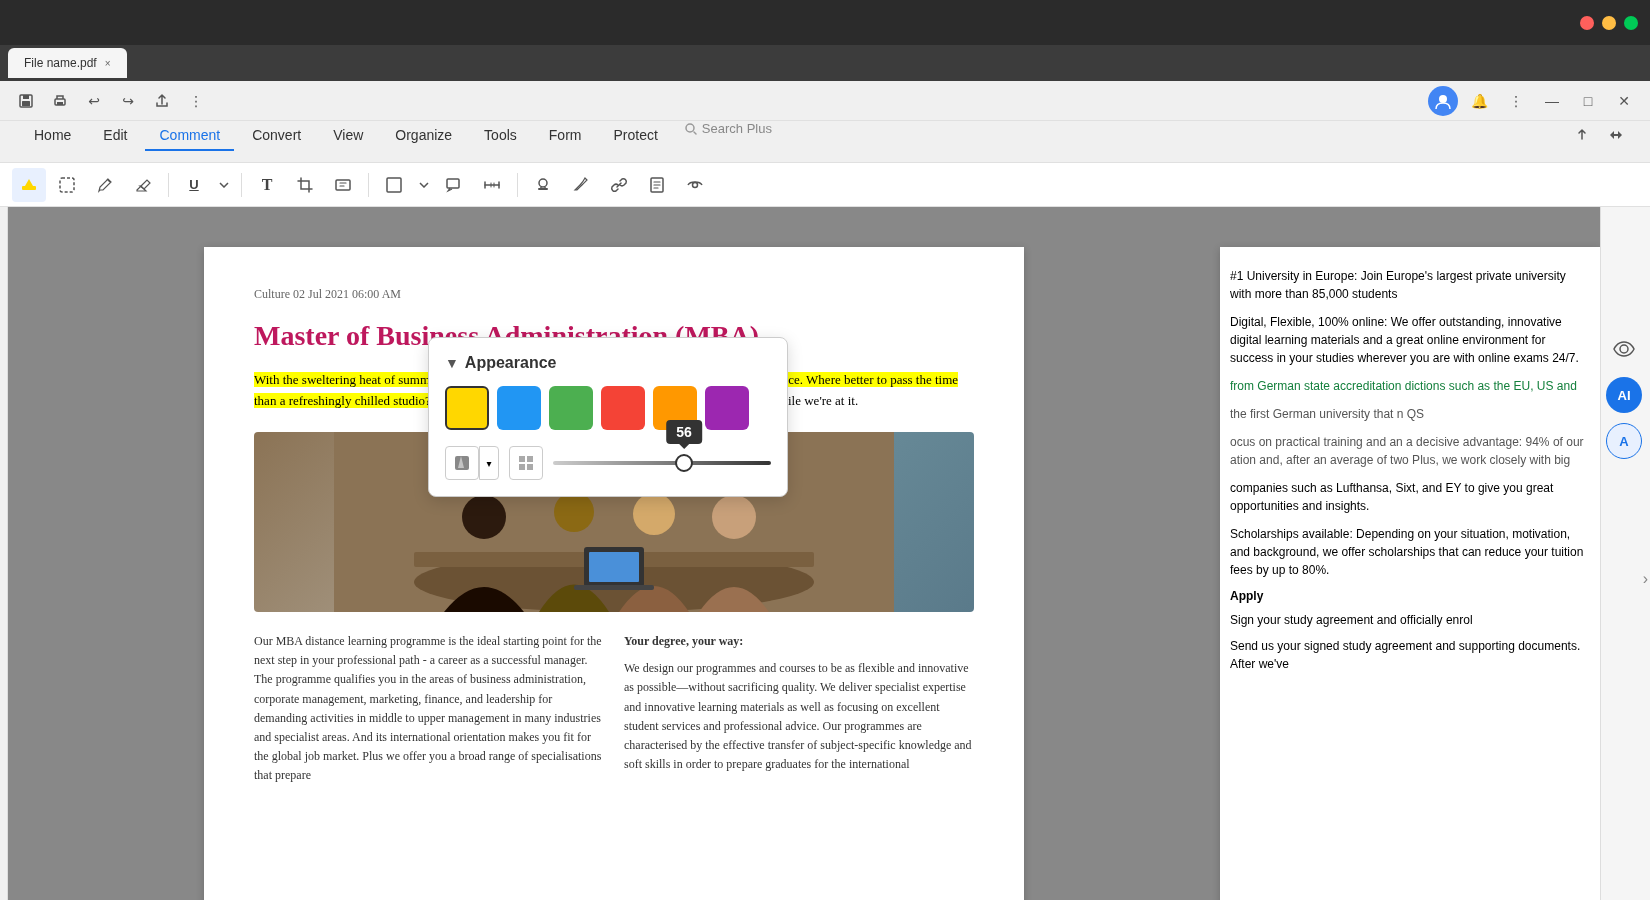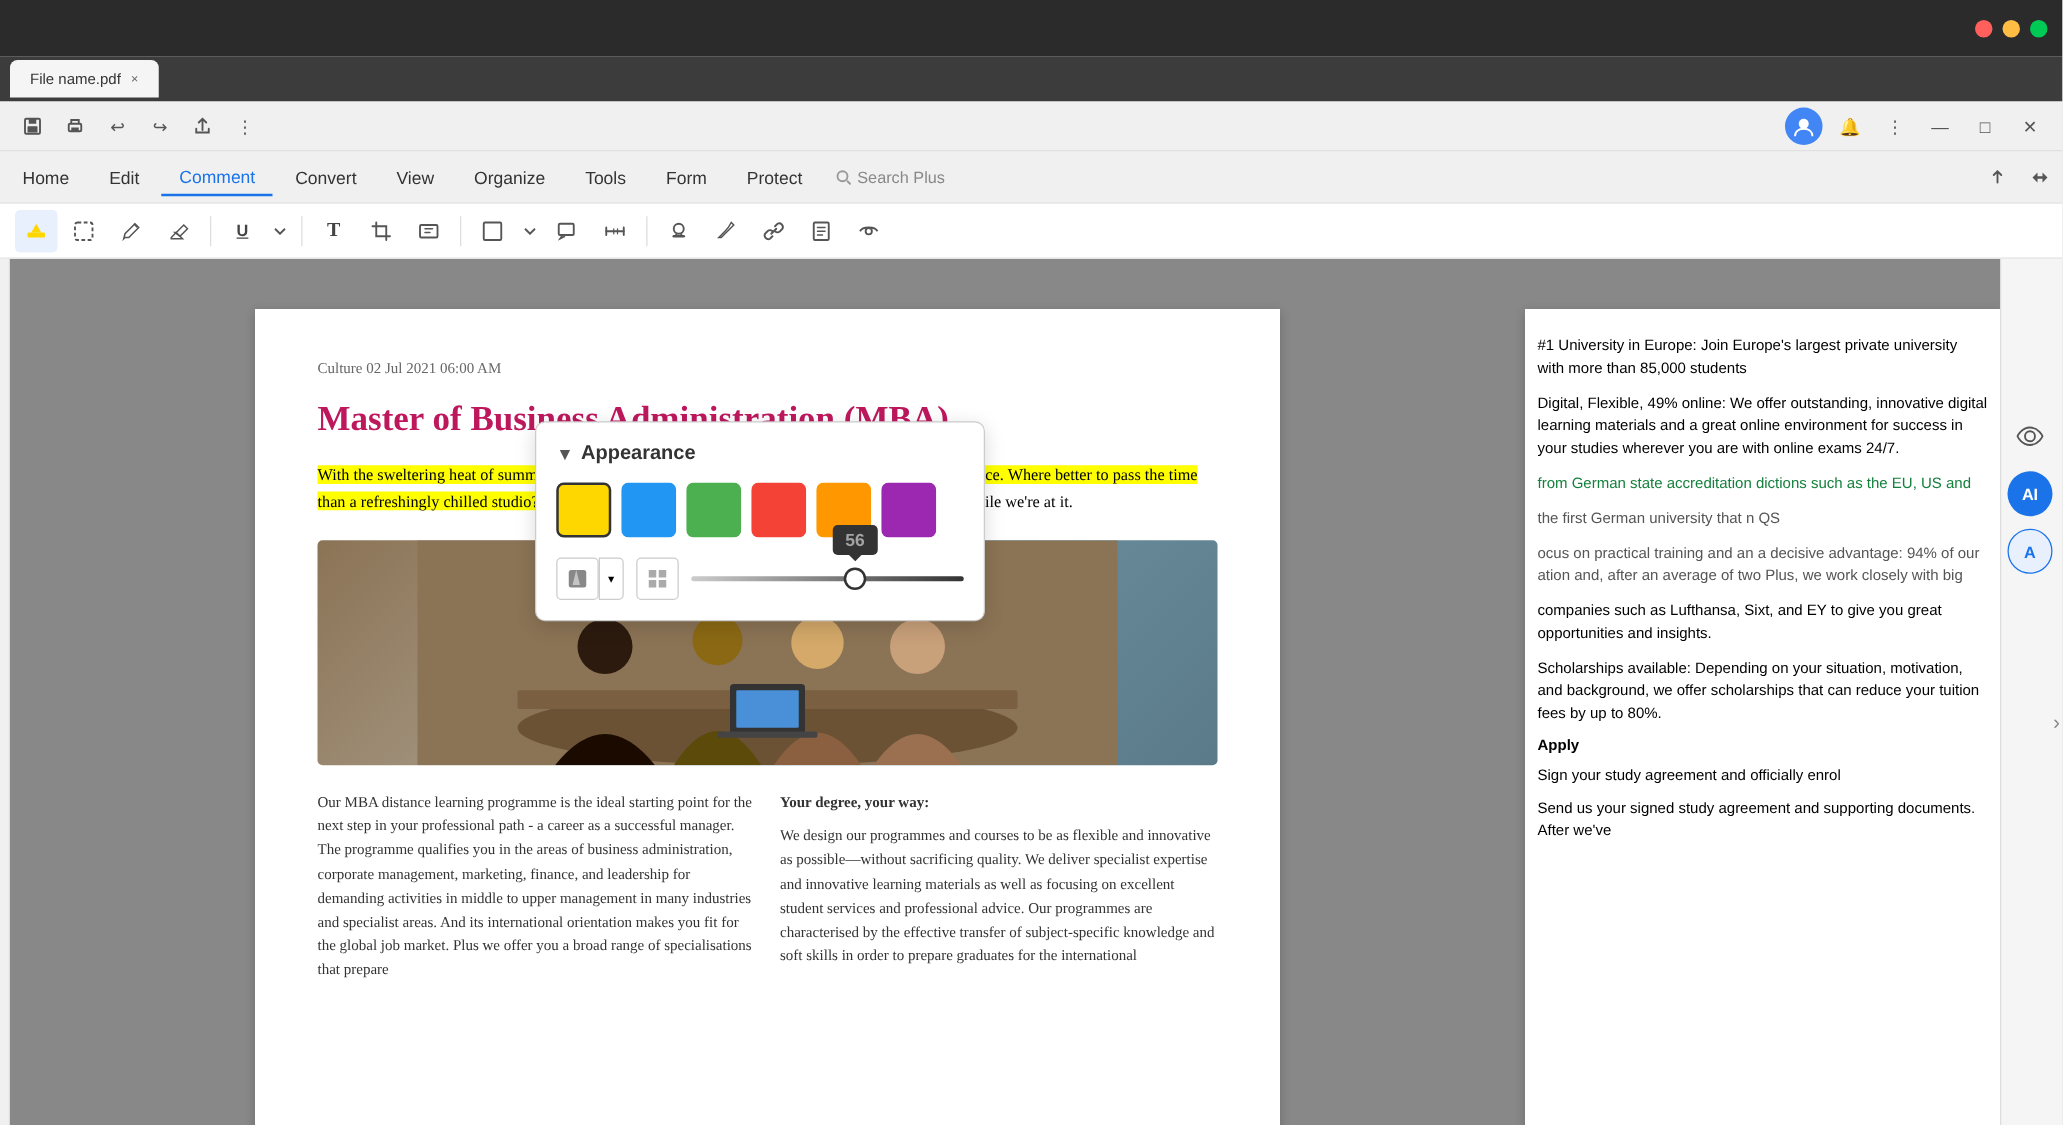--- a/index.html
+++ b/index.html
@@ -94,22 +94,22 @@
       justify-content: center;
       color: white;
       font-size: 14px;
       font-weight: bold;
     }
 
     
     .menu-bar {
       height: 42px;
       display: flex;
-      align-items: center;
-      padding: 0 4px;
+      align-items: flex-start;
+      padding: 0 20px;
       gap: 4px;
       border-bottom: 1px solid #e0e0e0;
     }
     .menu-item {
       padding: 6px 14px;
       font-size: 14px;
       color: #333;
       cursor: pointer;
       border-radius: 4px;
     }
@@ -333,21 +333,21 @@
       left: 56%;
       cursor: pointer;
     }
 
     .opacity-tooltip {
       position: absolute;
       top: -36px;
       left: 50%;
       transform: translateX(-50%);
       background: #333;
-      color: #a3a3a3;
+      color: #ffffff;
       font-size: 14px;
       font-weight: bold;
       padding: 4px 10px;
       border-radius: 4px;
     }
     .opacity-tooltip::after {
       content: '';
       position: absolute;
       top: 100%;
       left: 50%;
@@ -613,21 +613,21 @@
           </div>
           <div style="flex:1;">
             <p style="font-weight:bold; margin-bottom:8px;">Your degree, your way:</p>
             <p>We design our programmes and courses to be as flexible and innovative as possible—without sacrificing quality. We deliver specialist expertise and innovative learning materials as well as focusing on excellent student services and professional advice. Our programmes are characterised by the effective transfer of subject-specific knowledge and soft skills in order to prepare graduates for the international</p>
           </div>
         </div>
       </div>
 
       <div style="width:380px; padding:20px 10px; font-family:Arial,sans-serif; font-size:12px; background:white; margin:20px 0; box-shadow:0 2px 8px rgba(0,0,0,0.2);">
         <p style="margin-bottom:10px; line-height:1.5;">#1 University in Europe: Join Europe's largest private university with more than 85,000 students</p>
-        <p style="margin-bottom:10px; line-height:1.5;">Digital, Flexible, 49% online: We offer outstanding, innovative digital learning materials and a great online environment for success in your studies wherever you are with online exams 24/7.</p>
+        <p style="margin-bottom:10px; line-height:1.5;">Digital, Flexible, 100% online: We offer outstanding, innovative digital learning materials and a great online environment for success in your studies wherever you are with online exams 24/7.</p>
         <p style="margin-bottom:10px; line-height:1.5; color:#15803d;">from German state accreditation dictions such as the EU, US and</p>
         <p style="margin-bottom:10px; line-height:1.5; color:#555;">the first German university that n QS</p>
         <p style="margin-bottom:10px; line-height:1.5; color:#555;">ocus on practical training and an a decisive advantage: 94% of our ation and, after an average of two Plus, we work closely with big</p>
         <p style="margin-bottom:10px; line-height:1.5;">companies such as Lufthansa, Sixt, and EY to give you great opportunities and insights.</p>
         <p style="margin-bottom:10px; line-height:1.5;">Scholarships available: Depending on your situation, motivation, and background, we offer scholarships that can reduce your tuition fees by up to 80%.</p>
         <p style="margin-bottom:8px; font-weight:bold;">Apply</p>
         <p style="margin-bottom:8px; line-height:1.5;">Sign your study agreement and officially enrol</p>
         <p style="line-height:1.5;">Send us your signed study agreement and supporting documents. After we've</p>
       </div>
     </div>

